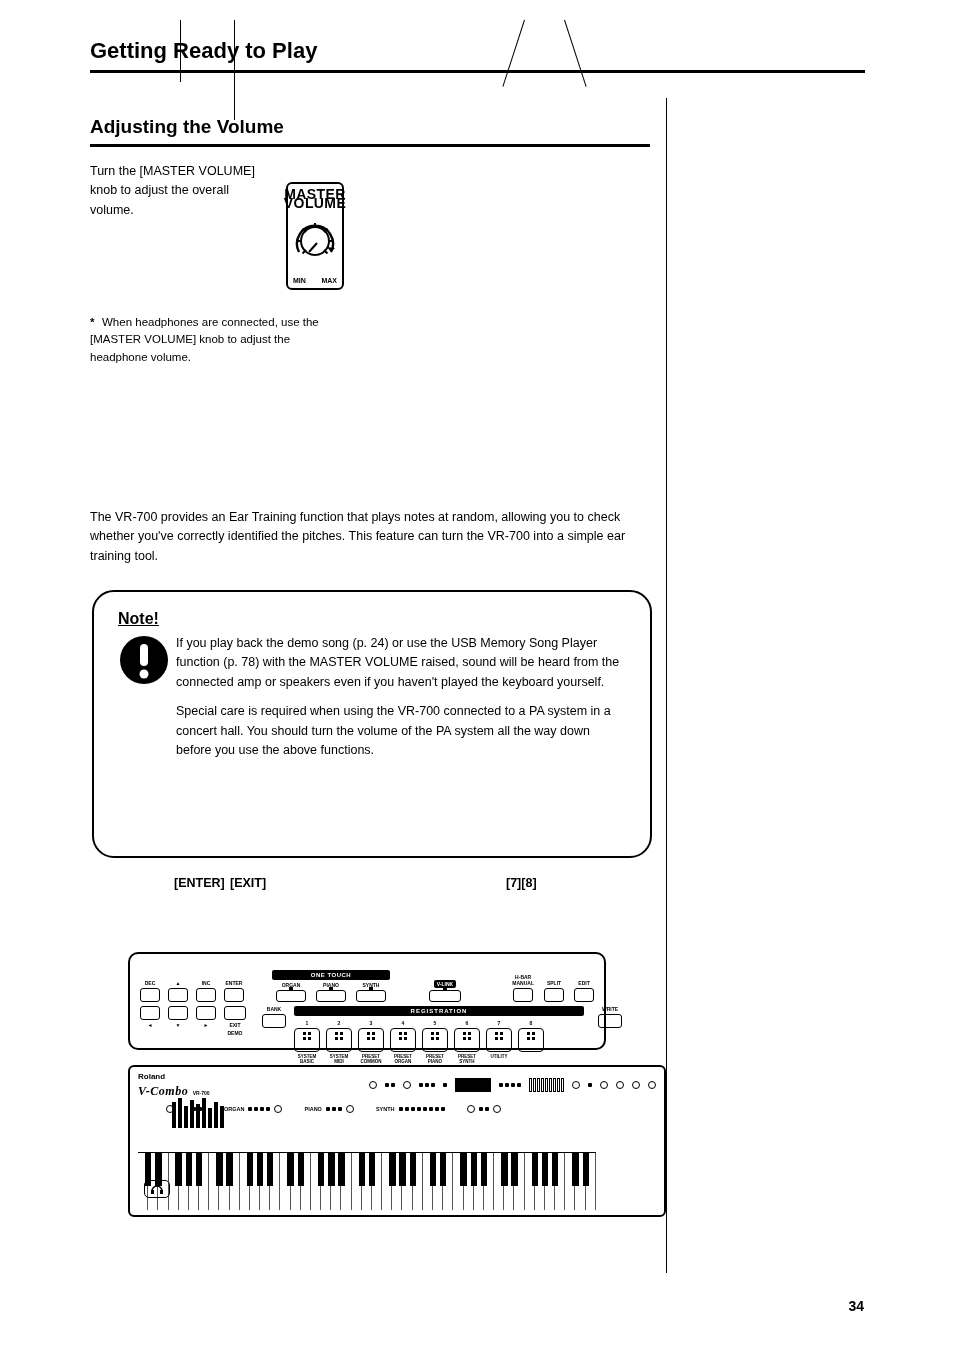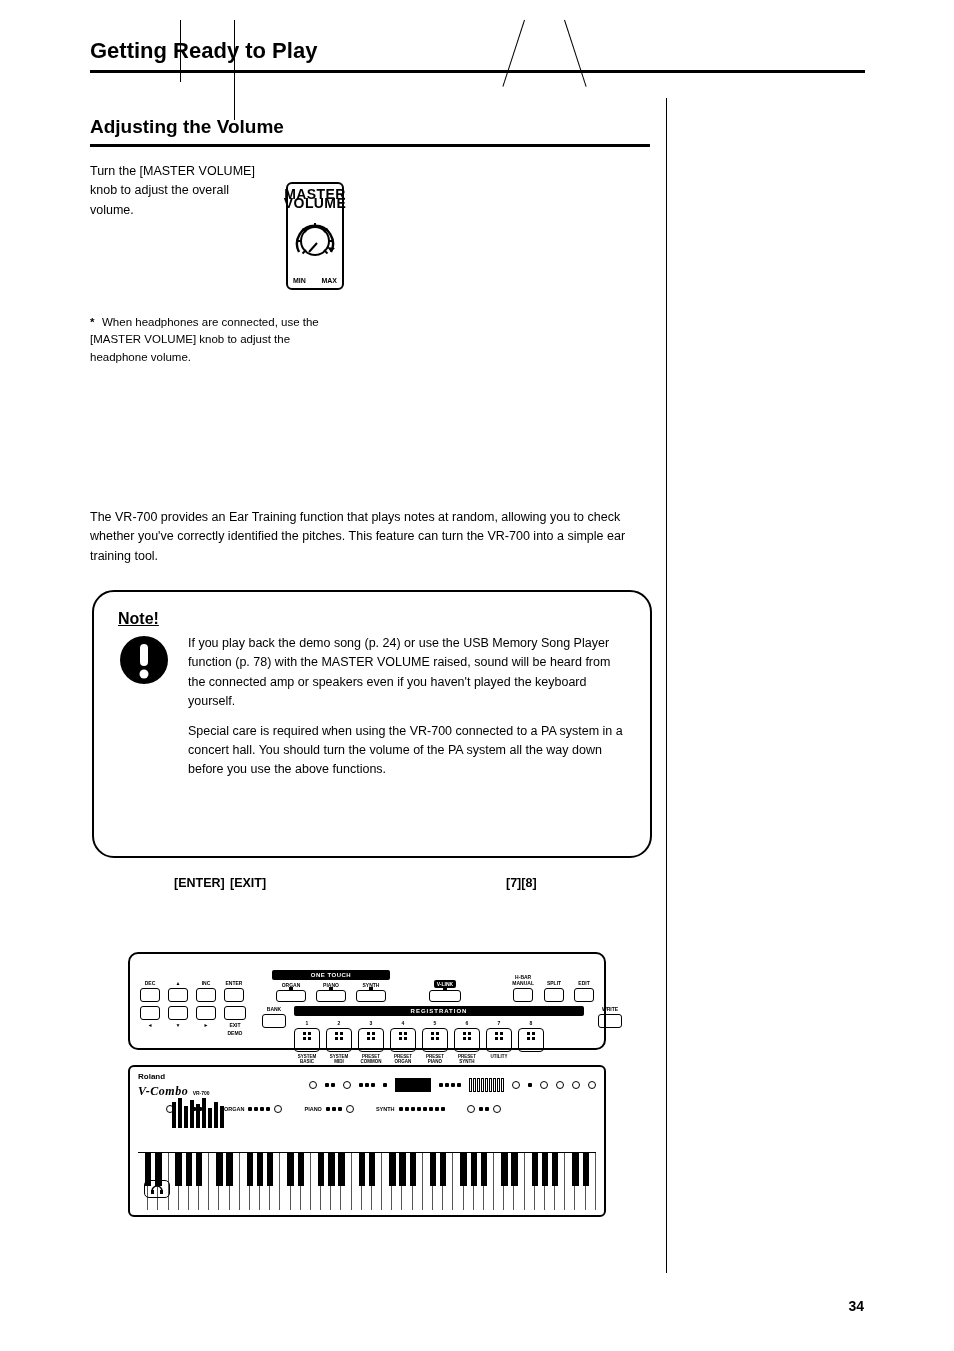--- a/index.html
+++ b/index.html
@@ -37,21 +37,21 @@
   .knob-teeth { position: absolute; left: 4px; top: 13px; width: 36px; height: 36px; }
   .knob-minmax { position: absolute; bottom: 4px; width: 100%; display: flex; justify-content: space-between; padding: 0 5px; font-size: 7px; font-weight: 900; }
 
   .ear-intro { position: absolute; left: 90px; top: 508px; width: 555px; font-size: 12.5px; line-height: 1.55; }
 
   .note-box {
     position: absolute; left: 92px; top: 590px; width: 560px; height: 268px;
     border: 2px solid #000; border-radius: 22px; padding: 18px 24px 18px 24px;
   }
   .note-heading { font-weight: 700; text-decoration: underline; font-size: 16px; margin-bottom: 6px; }
-  .note-row { display: flex; align-items: flex-start; gap: 18px; margin-top: 6px; }
+  .note-row { display: flex; align-items: flex-start; gap: 6px; margin-top: 6px; }
   .note-icon { width: 52px; height: 52px; flex-shrink: 0; }
   .note-text { font-size: 12.5px; line-height: 1.55; }
   .note-text p { margin-bottom: 10px; }
 
   .btn-labels { position: absolute; left: 156px; top: 876px; width: 440px; height: 40px; }
   .btn-labels span { position: absolute; font-size: 12.5px; font-weight: 700; }
   .lbl-enter { left: 18px; text-align: center; }
   .lbl-exit { left: 74px; }
   .lbl-78 { left: 350px; }
   .leader { position: absolute; top: 20px; width: 1px; background: #000; }
@@ -100,21 +100,21 @@
   .num-btn .dots { display: grid; grid-template-columns: repeat(2, 3px); gap: 2px; margin-top: 3px; }
   .num-btn .dots i { width: 3px; height: 3px; background: #000; display: block; }
   .num-col { display: flex; flex-direction: column; align-items: center; gap: 2px; }
   .sub-lbl { font-size: 4.5px; font-weight: 900; text-align: center; line-height: 5px; }
   .write-col { display: flex; flex-direction: column; align-items: center; gap: 2px; }
 
   .lower-row { display: flex; align-items: flex-start; }
   .exit-btn { width: 22px; height: 14px; border: 1.5px solid #000; border-radius: 3px; }
 
   .keyboard-panel {
-    position: absolute; left: 128px; top: 1065px; width: 478px; height: 152px;
+    position: absolute; left: 128px; top: 1065px; width: 538px; height: 152px;
     border: 2px solid #000; border-radius: 6px; padding: 6px 8px 0 8px;
     display: flex; flex-direction: column;
   }
   .kb-top { height: 24px; display: flex; align-items: center; gap: 8px; }
   .brand { font-size: 8px; font-weight: 900; }
   .model { font-family: serif; font-style: italic; font-weight: 900; font-size: 12px; letter-spacing: 0.5px; }
   .mini-display { width: 36px; height: 14px; border: 1px solid #000; background: #000; }
   .dotrow { display: flex; gap: 2px; }
   .dotrow i { width: 4px; height: 4px; background: #000; display: block; border-radius: 1px; }
   .slider-bank { display: flex; gap: 1px; }

